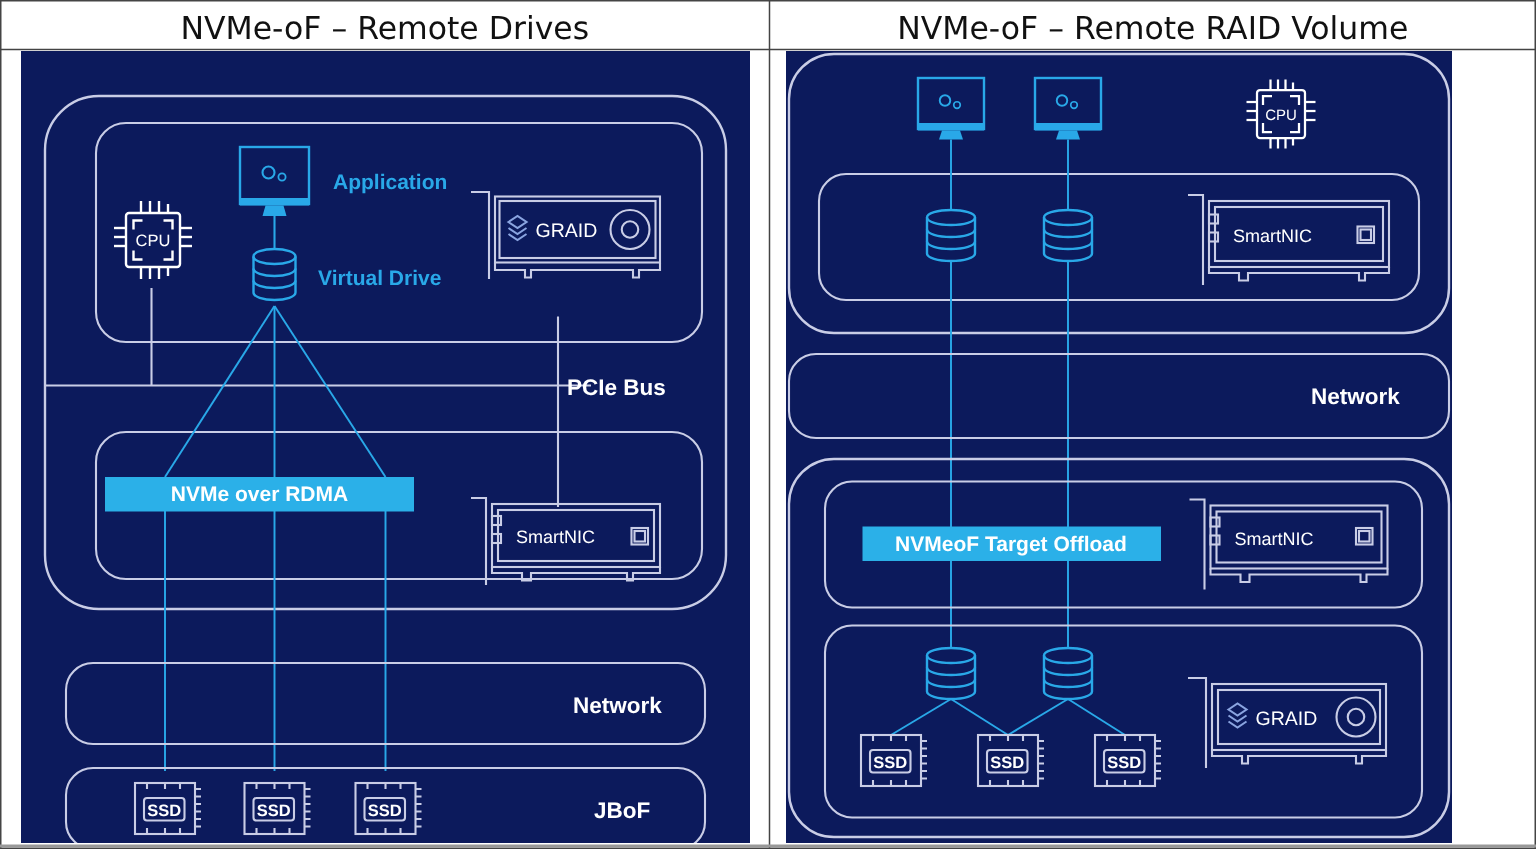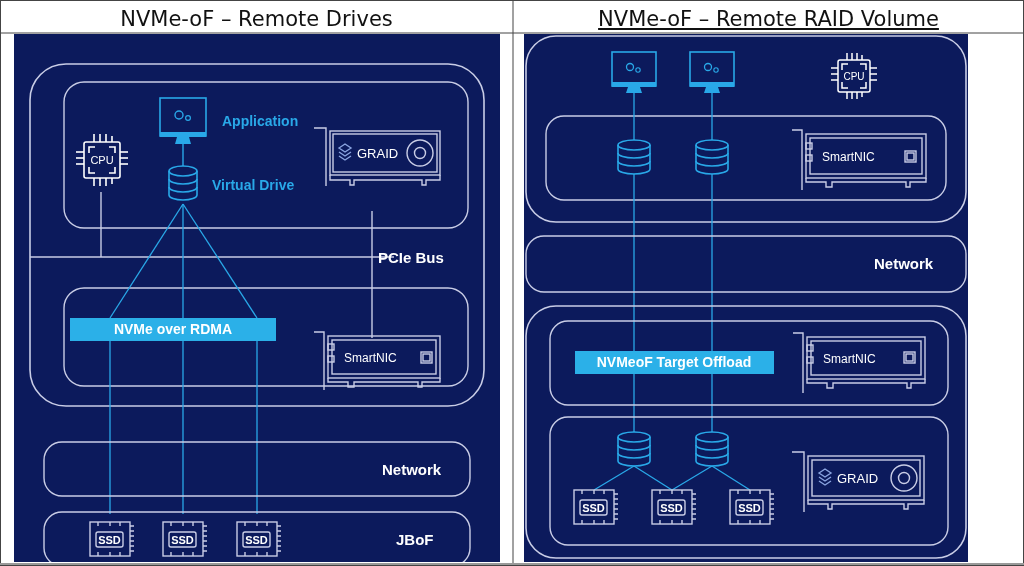--- a/index.html
+++ b/index.html
@@ -12,21 +12,21 @@
 <body>
 
 <svg class="frame" viewBox="0 0 1024 566" width="1024" height="566">
   <rect x="0.5" y="0.5" width="1023" height="565" fill="none" stroke="#444" stroke-width="1"></rect>
   <line x1="0" y1="33" x2="1024" y2="33" stroke="#444" stroke-width="1"></line>
   <line x1="513" y1="0" x2="513" y2="566" stroke="#444" stroke-width="1"></line>
   <line x1="0" y1="564" x2="1024" y2="564" stroke="#999" stroke-width="2"></line>
 </svg>
 
 <div class="hdr" style="left:0; width:513px;">NVMe-oF – Remote Drives</div>
-<div class="hdr" style="left:513px; width:511px;text-decoration:underline;">NVMe-oF – Remote RAID Volume</div>
+<div class="hdr" style="left:513px; width:511px;">NVMe-oF – Remote RAID Volume</div>
 
 <svg style="position:absolute; left:14px; top:34px;" width="486" height="528" viewBox="0 0 486 528">
   <rect x="0" y="0" width="486" height="528" fill="#0c1a5c"></rect>
 
   <rect x="16" y="30" width="454" height="342" rx="36" fill="none" stroke="#c9cde6" stroke-width="1.6"></rect>
 
   <rect x="50" y="48" width="404" height="146" rx="20" fill="none" stroke="#c9cde6" stroke-width="1.4"></rect>
 
   <rect x="50" y="254" width="404" height="98" rx="20" fill="none" stroke="#c9cde6" stroke-width="1.4"></rect>
 

